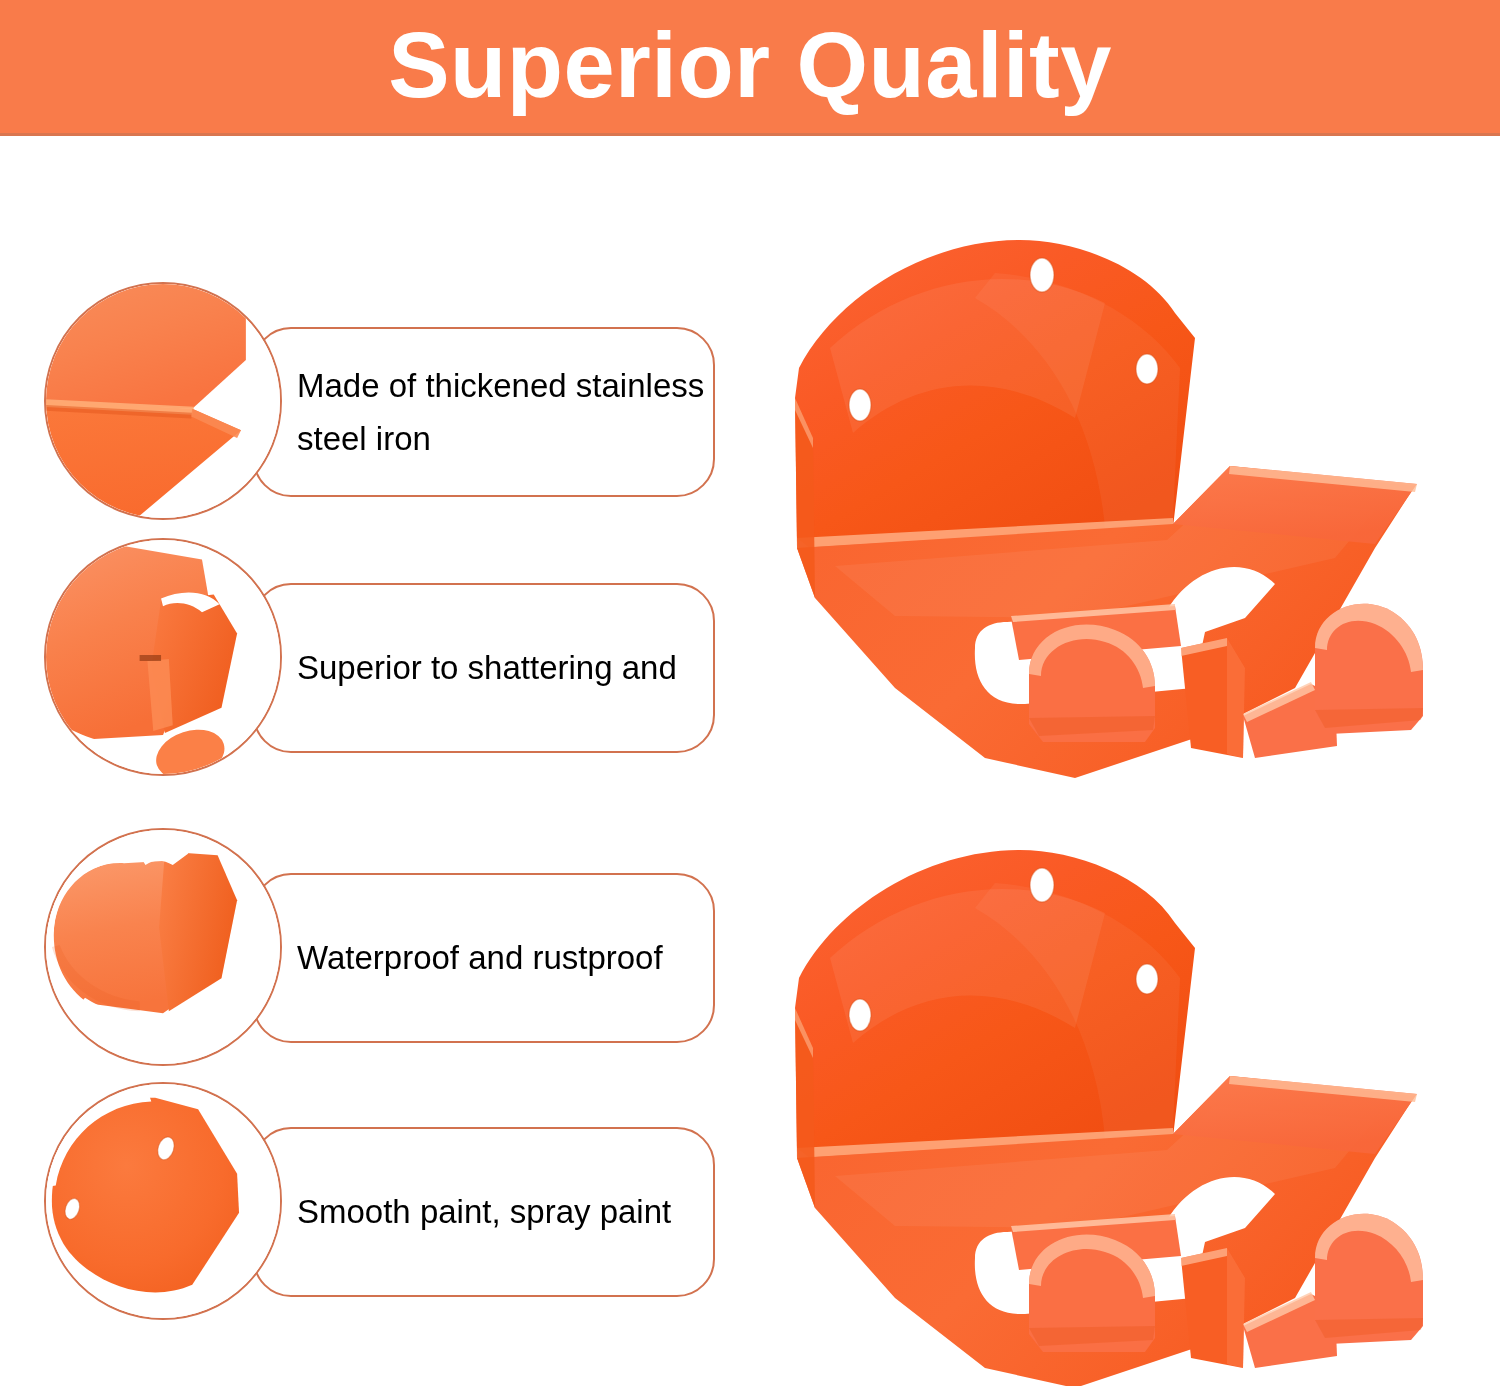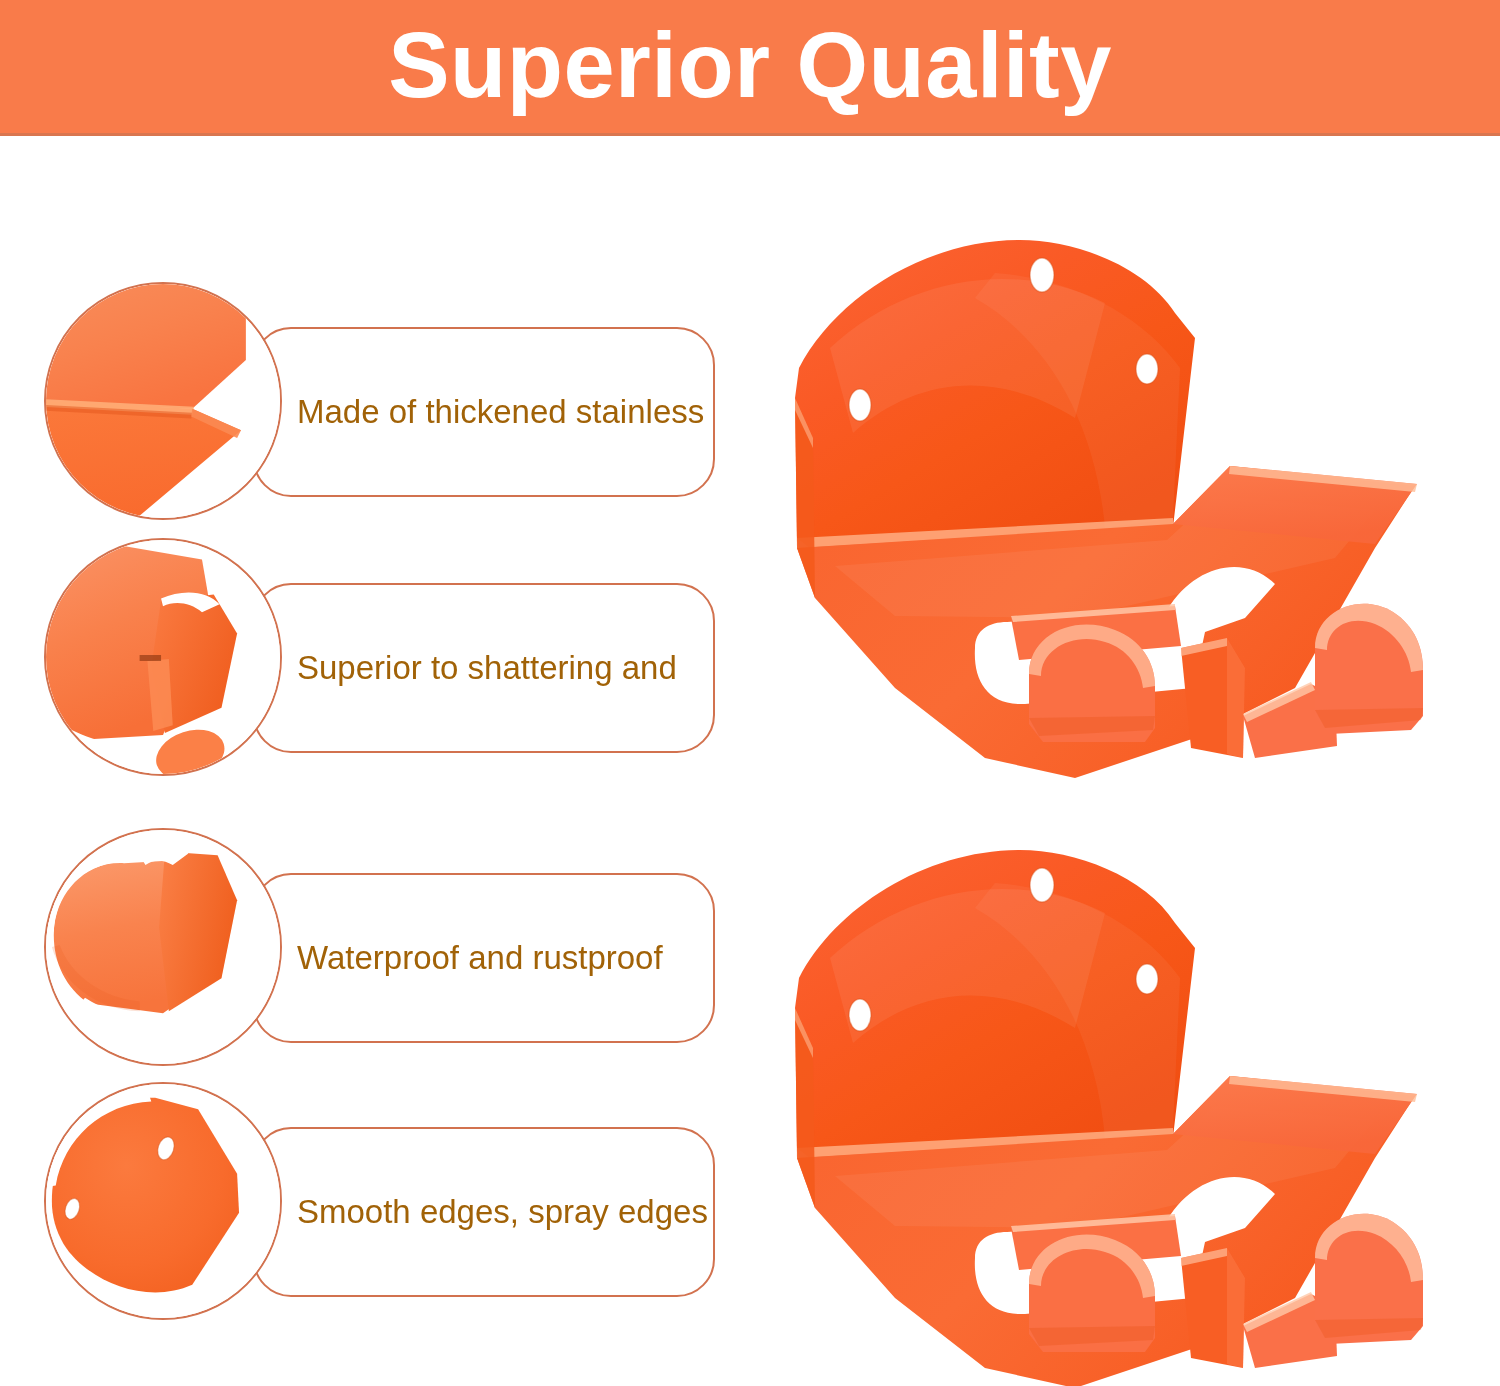--- a/index.html
+++ b/index.html
@@ -68,21 +68,21 @@
     box-sizing: border-box;
     display: flex;
     flex-direction: column;
     justify-content: center;
     padding-left: 42px;
     padding-right: 16px;
     z-index: 1;
   }
   .callout-line {
     font-size: 33px;
-    color: #a16207;
+    color: #000000;
     line-height: 1.62;
     white-space: nowrap;
   }
 
   
   .thumb {
     position: absolute;
     left: 44px;
     top: 0px;
     width: 238px;
@@ -111,20 +111,21 @@
 
 <div id="page">
 
   <div id="banner">
     <div id="banner-title">Superior Quality</div>
   </div>
 
   <div class="feature feature-1">
     <div class="callout-box">
       <div class="callout-line">Made of thickened stainless</div>
+      <div class="callout-line">steel iron</div>
     </div>
     <div class="thumb">
       <svg viewBox="0 0 240 240" xmlns="http://www.w3.org/2000/svg">
         <defs>
           <linearGradient id="t1a" x1="0" y1="0" x2="0.6" y2="1">
             <stop offset="0" stop-color="#F98F5E"></stop>
             <stop offset="0.55" stop-color="#F9824E"></stop>
             <stop offset="1" stop-color="#F97440"></stop>
           </linearGradient>
           <linearGradient id="t1b" x1="0" y1="0" x2="0.3" y2="1">
@@ -194,21 +195,21 @@
         <path d="M 8 104 C 10 68 34 40 66 34 L 70 20 C 28 28 -2 62 -2 106 Z" fill="#FFFFFF"></path>
         <path d="M 96 26 C 112 14 132 14 146 24 L 130 36 C 120 30 110 30 102 36 Z" fill="#FFFFFF"></path>
         <path d="M 40 172 C 70 192 110 196 140 184 L 150 198 C 112 214 62 208 30 184 Z" fill="#FFFFFF"></path>
         <path d="M 14 118 C 26 150 58 172 96 176 L 96 186 C 50 184 16 156 6 120 Z" fill="#E8571A" opacity="0.18"></path>
       </svg>
     </div>
   </div>
 
   <div class="feature feature-4">
     <div class="callout-box">
-      <div class="callout-line">Smooth edges, spray edges</div>
+      <div class="callout-line">Smooth paint, spray paint</div>
     </div>
     <div class="thumb">
       <svg viewBox="0 0 240 240" xmlns="http://www.w3.org/2000/svg">
         <defs>
           <radialGradient id="t4a" cx="0.4" cy="0.35" r="0.85">
             <stop offset="0" stop-color="#FB7A3E"></stop>
             <stop offset="0.6" stop-color="#F86B2C"></stop>
             <stop offset="1" stop-color="#F15E1D"></stop>
           </radialGradient>
         </defs>

